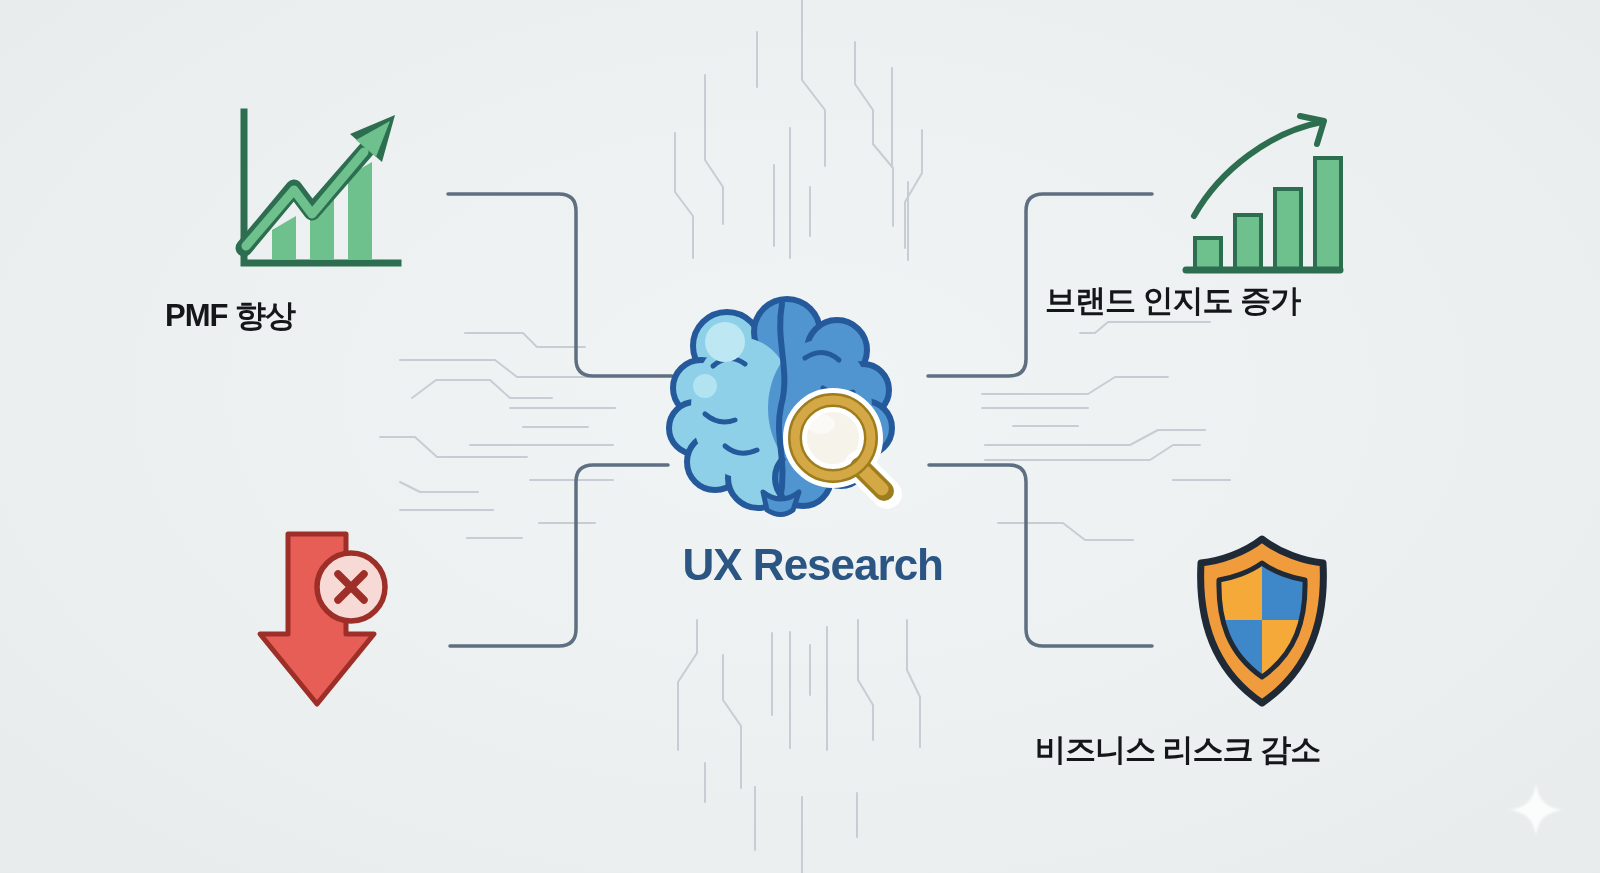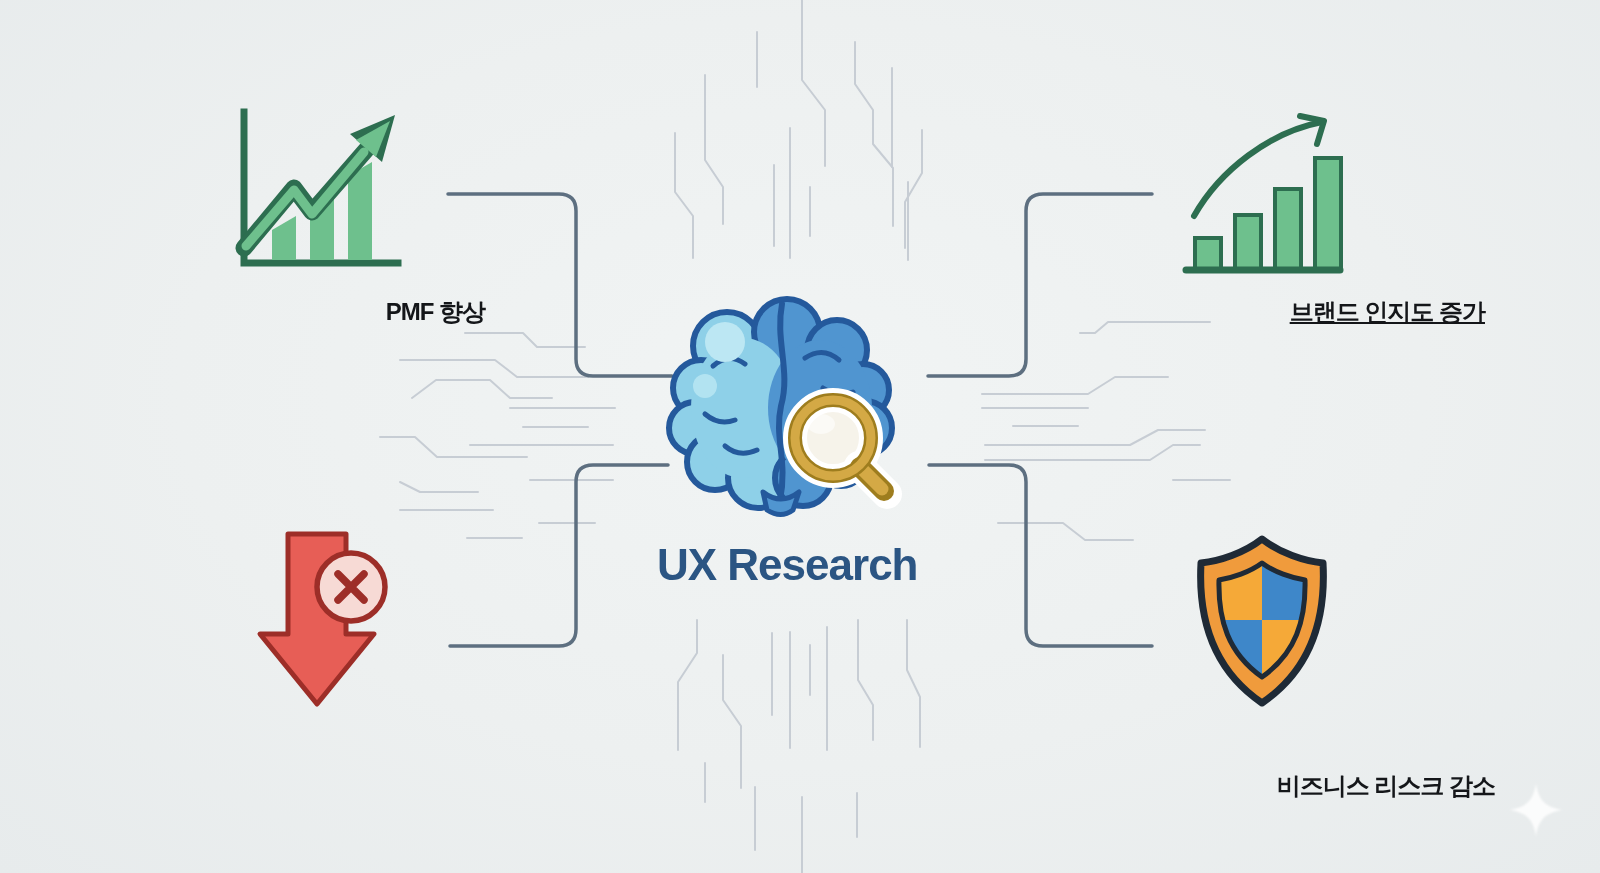--- a/index.html
+++ b/index.html
@@ -13,29 +13,29 @@
   .trace{stroke:var(--trace);stroke-width:2;fill:none;stroke-linecap:round;stroke-linejoin:round;}
   .connector{stroke:var(--connector);stroke-width:3.5;fill:none;stroke-linecap:round;stroke-linejoin:round;}
   .icon-box{position:absolute;}
   .icon-box svg{width:100%;height:100%;}
   .pos-tl-icon{left:228px;top:106px;width:184px;height:176px;}
   .pos-tr-icon{left:1180px;top:110px;width:166px;height:170px;}
   .pos-bl-icon{left:250px;top:528px;width:140px;height:186px;}
   .pos-br-icon{left:1180px;top:534px;width:164px;height:176px;}
   .pos-center-icon{left:655px;top:296px;width:250px;height:230px;}
   .node-label{
-    position:absolute;text-align:right;font-weight:800;font-size:24px;line-height:1.1;
+    position:absolute;text-align:left;font-weight:800;font-size:31px;line-height:1.1;
     color:var(--ink);letter-spacing:-1px;white-space:nowrap;
   }
   .pos-tl-label{left:165px;top:299px;width:320px;}
-  .pos-tr-label{left:1045px;top:299px;width:440px;text-decoration:underline;}
+  .pos-tr-label{left:1045px;top:284px;width:440px;}
   .pos-bl-label{left:162px;top:731px;width:320px;}
-  .pos-br-label{left:1035px;top:733px;width:460px;margin-top:40px;}
+  .pos-br-label{left:1035px;top:733px;width:460px;}
   .center-label{
-    position:absolute;left:657px;top:540px;width:286px;text-align:left;
+    position:absolute;left:657px;top:540px;width:286px;text-align:right;
     font-weight:800;font-size:44px;color:var(--navy);letter-spacing:-1px;white-space:nowrap;
   }
   .sparkle{position:absolute;left:1508px;top:782px;width:56px;height:56px;opacity:.85;filter:blur(.8px);}
 </style>
 </head>
 <body>
 
 <div class="canvas">
 
   <svg class="layer" viewBox="0 0 1600 873">

